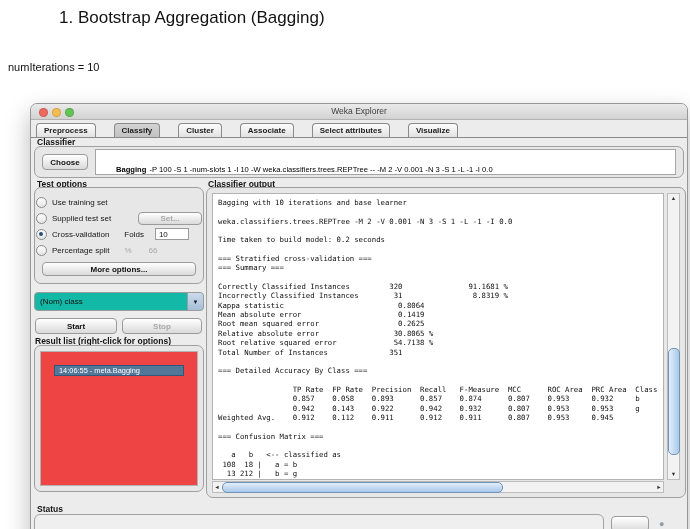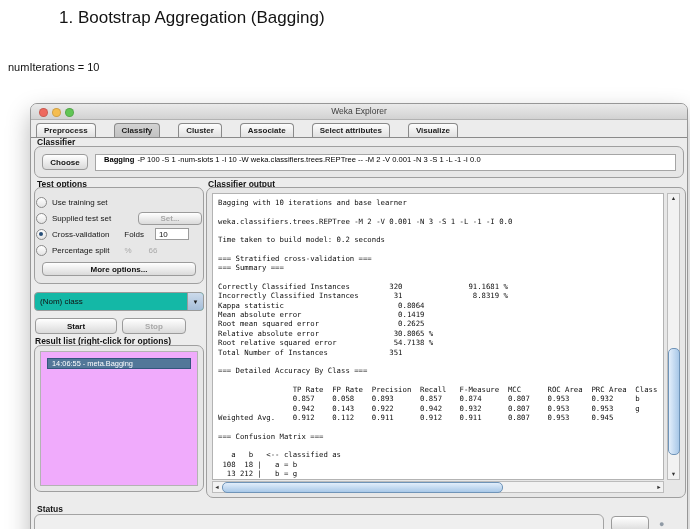--- a/index.html
+++ b/index.html
@@ -27,22 +27,22 @@
 
   .gbox{position:absolute;border:1px solid #9f9f9f;border-radius:7px;background:#e7e7e7;box-sizing:border-box}
 
   .btn{font-size:8px;font-weight:bold;color:#111;background:linear-gradient(#ffffff,#dadada);
        border:1px solid #9b9b9b;border-radius:4px;text-align:center;box-sizing:border-box;
        display:flex;align-items:center;justify-content:center}
   .btn.disabled{color:#a9a9a9}
 
   .classifier-box{left:3px;top:42px;width:650px;height:32px;display:flex;align-items:center;padding:0 7px;gap:7px}
   .choose-btn{width:46px;height:16px}
-  .scheme-field{flex:1;height:17px;background:#fff;border:1px solid #a5a5a5;display:flex;align-items:flex-start;
-                padding:0 8px;font-size:7.6px;gap:3px;white-space:nowrap;overflow:hidden;box-sizing:border-box}
+  .scheme-field{flex:1;height:26px;background:#fff;border:1px solid #a5a5a5;display:flex;align-items:flex-end;
+                padding:0 20px;font-size:7.6px;gap:3px;white-space:nowrap;overflow:hidden;box-sizing:border-box}
   .scheme-name{font-weight:bold}
 
   .test-box{left:3px;top:83px;width:170px;height:97px;padding:6px 1px 0}
   .radio-row{display:flex;align-items:center;gap:5px;height:16px;font-size:8px;color:#151515}
   .radio{width:9px;height:9px;border:1px solid #8b8b8b;border-radius:50%;background:linear-gradient(#fff,#e4e4e4);
          position:relative;flex:none}
   .radio.on::after{content:"";position:absolute;left:2px;top:2px;width:4px;height:4px;background:#274f78;border-radius:50%}
   .inline-field{width:34px;height:12px;border:1px solid #9b9b9b;background:#fff;font-size:8px;line-height:12px;
                 padding-left:3px;box-sizing:border-box;margin-left:6px}
   .dim{color:#a9a9a9}
@@ -51,24 +51,24 @@
   .row-label{white-space:nowrap}
   .gap-label{margin-left:10px}
 
   .combo{position:absolute;left:3px;top:188px;width:170px;height:19px;border:1px solid #9b9b9b;border-radius:4px;
          background:#14b8a6;display:flex;align-items:center;box-sizing:border-box;overflow:hidden}
   .combo-text{flex:1;font-size:8px;padding-left:5px;color:#111}
   .combo-btn{width:15px;align-self:stretch;background:linear-gradient(#ccdaeb,#a6bed8);border-left:1px solid #9b9b9b;
              display:flex;align-items:center;justify-content:center;font-size:6px;color:#1a1a1a}
 
   .start-btn{position:absolute;left:4px;top:214px;width:82px;height:16px}
-  .stop-btn{position:absolute;left:91px;top:214px;width:64px;height:16px}
+  .stop-btn{position:absolute;left:91px;top:214px;width:80px;height:16px}
 
   .result-box{left:3px;top:241px;width:170px;height:147px;padding:5px}
-  .result-list{width:100%;height:100%;background:#f0abfc;border:1px solid #b3b3b3;box-sizing:border-box;padding:6px}
+  .result-list{width:100%;height:100%;background:#ef4444;border:1px solid #b3b3b3;box-sizing:border-box;padding:13px}
   .result-item{height:11px;background:#527799;border:1px solid #33567d;color:#fff;font-size:7.4px;line-height:9.5px;
                padding-left:4px;box-sizing:border-box}
 
   .output-box{left:175px;top:83px;width:480px;height:311px}
   .output-area{position:absolute;left:5px;top:5px;right:21px;bottom:17px;background:#fff;border:1px solid #b3b3b3;overflow:hidden}
   .output-pre{margin:0;padding:4px 0 0 5px;font-family:"DejaVu Sans Mono",monospace;font-size:7.3px;line-height:9.35px;color:#0d0d0d}
 
   .vscroll{position:absolute;top:5px;right:5px;width:13px;bottom:17px;background:#f2f2f2;border:1px solid #bcbcbc;box-sizing:border-box}
   .sb-glyph{position:absolute;left:0;width:11px;height:9px;font-size:5.5px;text-align:center;color:#333;line-height:9px}
   .vthumb{position:absolute;left:0;width:10px;top:54%;height:37%;background:linear-gradient(90deg,#e2eefb,#a8c8e8);

